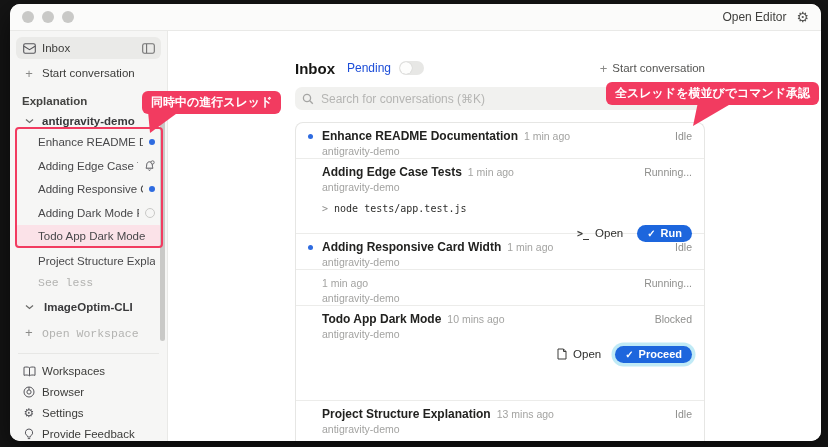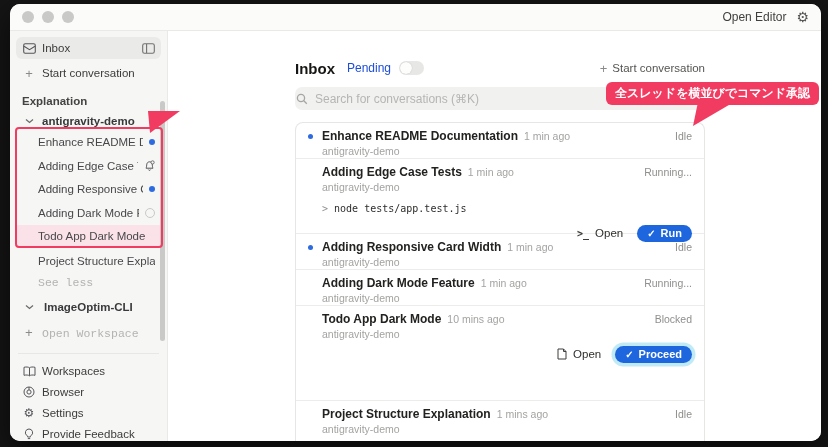--- a/index.html
+++ b/index.html
@@ -47,21 +47,21 @@
   .content { position:absolute; left:126px; top:0; width:410px; height:100%; }
   .head-row { position:absolute; left:0; right:0; top:28px; height:18px; display:flex; align-items:center; }
   .h-inbox { font-size:15px; font-weight:bold; color:#161614; }
   .h-pending { font-size:12px; color:#1d4ed8; margin-left:12px; }
   .toggle { margin-left:8px; width:25px; height:14px; border-radius:8px; background:#e7e7e5; position:relative; }
   .knob { position:absolute; left:1px; top:1px; width:12px; height:12px; border-radius:50%; background:#fdfdfc; box-shadow:0 0 1px rgba(0,0,0,.25); }
   .h-start { margin-left:auto; font-size:11.5px; color:#55555; color:#555553; display:flex; gap:5px; align-items:center; }
   .plus { color:#8a8a88; font-size:13px; }
 
   .searchbar { position:absolute; left:0; right:0; top:56px; height:23px; background:#f1f1ef;
-               border-radius:7px; display:flex; align-items:center; gap:7px; padding:0 1px; }
+               border-radius:7px; display:flex; align-items:center; gap:7px; padding:0 7px; }
   .search-ph { font-size:12px; color:#b5b5b3; }
 
   .list { position:absolute; left:0; right:0; top:91px; bottom:0; border:1px solid #e6e6e4;
           border-bottom:none; border-radius:8px 8px 0 0; overflow:hidden; display:flex; flex-direction:column; }
   .item { border-bottom:1px solid #ececea; padding:6px 12px 5px; }
   .trow { display:flex; align-items:center; gap:6px; line-height:14px; }
   .dotslot { width:8px; flex:0 0 8px; display:flex; align-items:center; }
   .udot { width:5px; height:5px; border-radius:50%; background:#2e6be0; }
   .t-title { font-size:12px; font-weight:bold; color:#222220; white-space:nowrap; }
   .t-time { font-size:10.5px; color:#a3a3a1; }
@@ -294,21 +294,20 @@
             <span class="t-title">Adding Responsive Card Width</span>
             <span class="t-time">1 min ago</span>
             <span class="t-status">Idle</span>
           </div>
           <div class="t-ws">antigravity-demo</div>
         </div>
 
         <div class="item" style="height:36px;">
           <div class="trow">
             <span class="dotslot"></span>
-            <span class="t-title">Adding Dark Mode Feature</span>
             <span class="t-time">1 min ago</span>
             <span class="t-status">Running...</span>
           </div>
           <div class="t-ws">antigravity-demo</div>
         </div>
 
         <div class="item" style="height:107px;">
           <div class="trow">
             <span class="dotslot"></span>
             <span class="t-title">Todo App Dark Mode</span>
@@ -330,30 +329,31 @@
               <span class="chk">✓</span>
               <span>Proceed</span>
             </button>
           </div>
         </div>
 
         <div class="item" style="flex:1; border-bottom:none;">
           <div class="trow">
             <span class="dotslot"></span>
             <span class="t-title">Project Structure Explanation</span>
-            <span class="t-time">1 mins ago</span>
+            <span class="t-time">13 mins ago</span>
             <span class="t-status">Idle</span>
           </div>
           <div class="t-ws">antigravity-demo</div>
         </div>
 
       </div>
     </div>
   </div>
 
+  <div class="callout" style="left:132px; top:87px;">同時中の進行スレッド</div>
   <svg class="tail" style="left:134px; top:107px;" width="40" height="24">
       <polygon points="4,0 36,0 6,22" fill="#f23b60"></polygon>
     </svg>
 
   <div class="callout" style="left:596px; top:78px;">全スレッドを横並びでコマンド承認</div>
   <svg class="tail" style="left:678px; top:98px;" width="50" height="26">
       <polygon points="10,0 46,0 5,24" fill="#f23b60"></polygon>
     </svg>
 
 </div>

